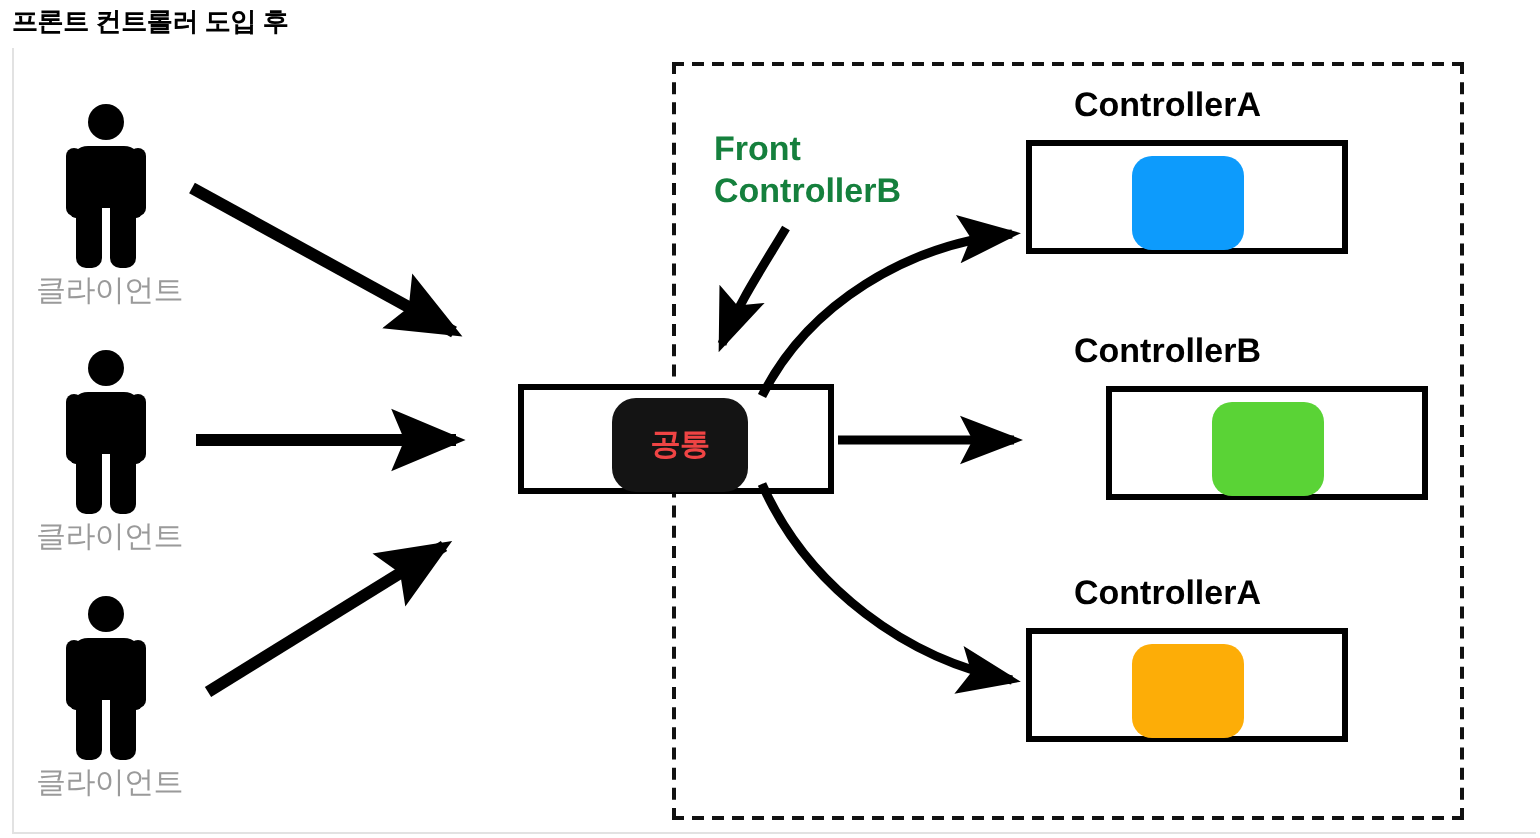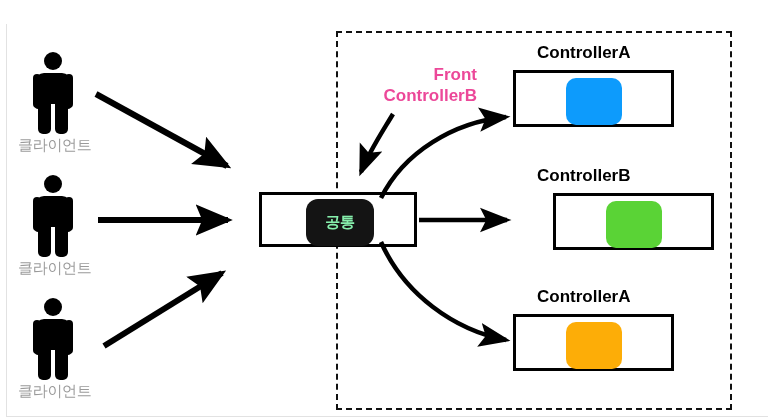--- a/index.html
+++ b/index.html
@@ -116,24 +116,24 @@
     color: #9a9a9a;
     white-space: nowrap;
     letter-spacing: -0.3px;
   }
   
   #front-controller-label {
     position: absolute;
     left: 357px;
     top: 65px;
     width: 120px;
-    text-align: right;
+    text-align: left;
     font-size: 17px;
     font-weight: bold;
-    color: #ec4899;
+    color: #15803d;
     line-height: 1.22;
   }
   
   #front-controller-box {
     position: absolute;
     left: 259px;
     top: 192px;
     width: 158px;
     height: 55px;
     border: 3px solid #000000;
@@ -192,20 +192,21 @@
     width: 770px;
     height: 419px;
     pointer-events: none;
   }
 </style>
 </head>
 <body>
 
 <div id="page">
 
+  <div id="page-title">프론트 컨트롤러 도입 후</div>
 
   <div id="canvas-frame"></div>
 
   <div id="server-region"></div>
 
   <div class="client-group" style="left:14px; top:52px;">
     <div class="client-figure">
       <div class="fig-head"></div>
       <div class="fig-arm-l"></div>
       <div class="fig-arm-r"></div>
@@ -242,21 +243,21 @@
     </div>
     <div class="client-label" style="color: rgb(154, 154, 154);">클라이언트</div>
   </div>
 
   <div id="front-controller-label">
     <div>Front</div>
     <div>ControllerB</div>
   </div>
 
   <div id="front-controller-box">
-    <div id="front-controller-chip" style="background: rgb(20, 20, 20); color: #86efac;">공통</div>
+    <div id="front-controller-chip" style="background: rgb(20, 20, 20); color: #ef4444;">공통</div>
   </div>
 
   <div class="controller-group" style="left:513px; top:70px;">
     <div class="controller-title">ControllerA</div>
     <div class="controller-box">
       <div class="controller-chip" style="background:#0d9bfc;"></div>
     </div>
   </div>
 
   <div class="controller-group" style="left:513px; top:193px;padding-left:40px;">

